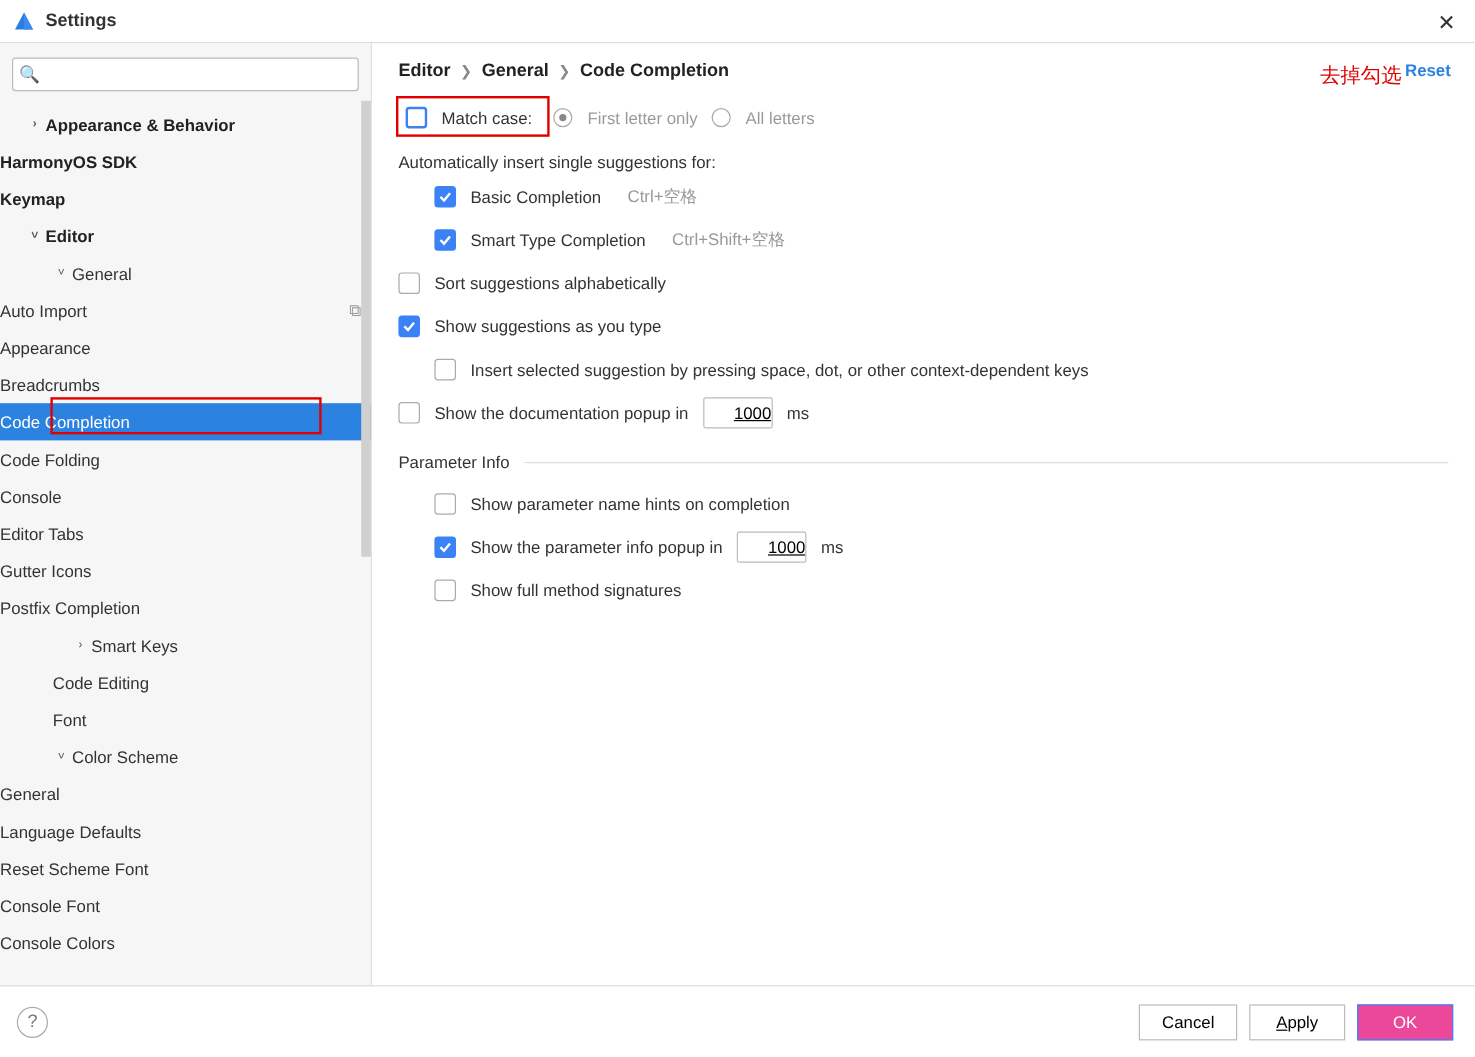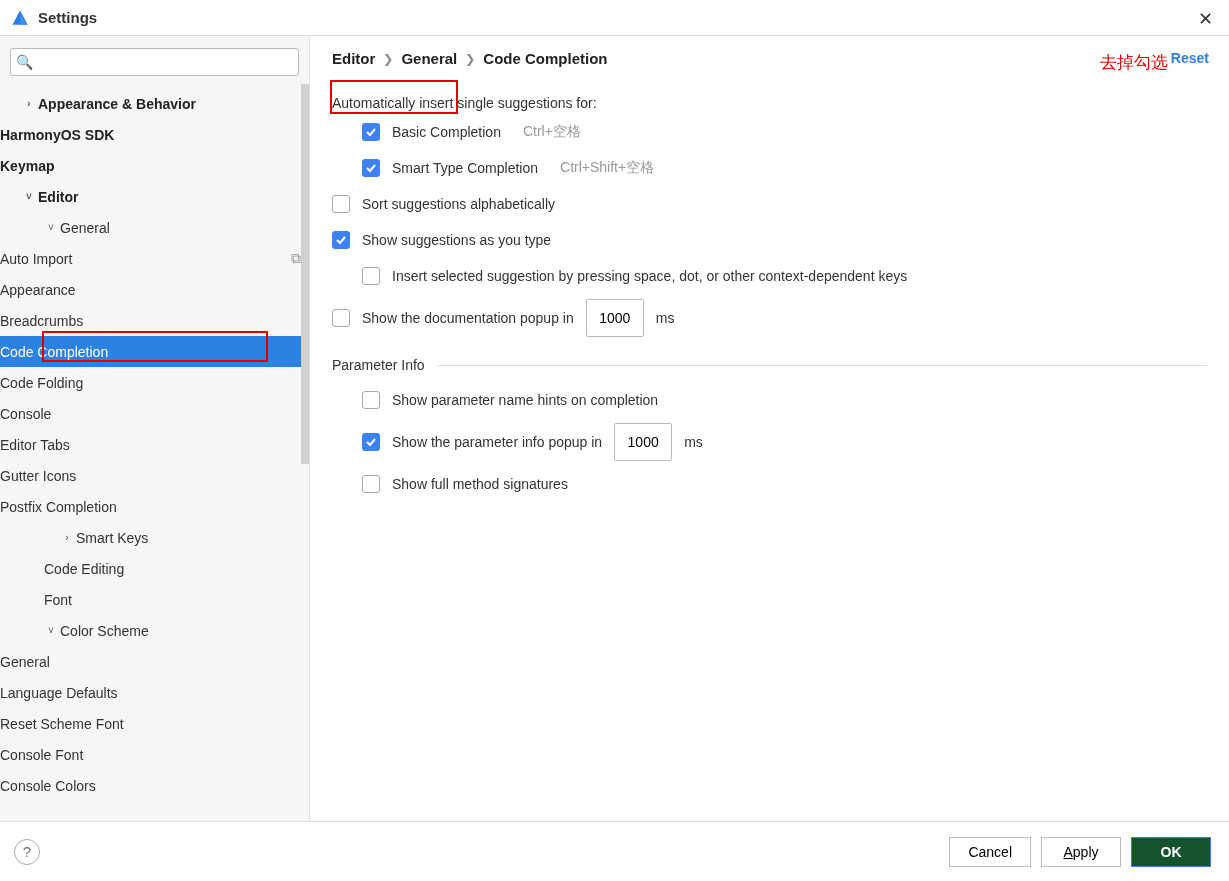--- a/index.html
+++ b/index.html
@@ -198,25 +198,26 @@
     display: inline-flex; align-items:center; justify-content:center;
     flex: 0 0 16px;
   }
   .radio.on::after {
     content:""; width:6px; height:6px; border-radius:50%; background:#888;
   }
   .muted { color: #9a9a9a; }
   .shortcut { color: #999; margin-left: 10px; text-align: right; }
 
   .text-input-small {
-    width: 58px; height: 38px;
+    width: 58px; height: 26px;
     border: 1px solid #bbb;
     border-radius: 2px;
-    text-align: center;
-    font-size: 14px;
+    text-align: right;
+    font-size: 14px;
+    text-decoration: underline;
   }
 
   .section-title-row {
     display: flex;
     align-items: center;
     gap: 12px;
     margin: 20px 0 14px 0;
   }
   .section-title-row .line {
     flex: 1 1 auto;
@@ -257,24 +258,24 @@
   .btn {
     height: 30px;
     min-width: 80px;
     padding: 0 18px;
     border: 1px solid #bbb;
     background: #fff;
     font-size: 14px;
     cursor: pointer;
   }
   .btn.primary {
-    background: #14532d;
+    background: #ec4899;
     border-color: #3b82f6;
     color: #fff;
-    font-weight: 700;
+    font-weight: 400;
   }
 </style>
 </head>
 <body>
 
 <div class="titlebar">
   <span class="logo">
     <svg viewBox="0 0 24 24">
         <polygon points="12,3 3,20 21,20" fill="#2a7de1"></polygon>
         <polygon points="12,3 12,20 21,20" fill="#3b8bf0"></polygon>
@@ -382,20 +383,28 @@
     </div>
 
     <span class="reset-link">Reset</span>
 
     <svg class="annotation-arrow" width="310" height="20" style="top:16px;">
       <line x1="0" y1="10" x2="300" y2="3" stroke="#e00000" stroke-width="1.5"></line>
       <polygon points="0,10 12,5 12,15" fill="#e00000"></polygon>
     </svg>
     <span class="annotation-text">去掉勾选</span>
 
+    <div class="row" style="margin-left:6px; margin-bottom:6px;">
+      <span class="checkbox-blue-outline"></span>
+      <span>Match case:</span>
+      <span class="radio on" style="margin-left:6px;"></span>
+      <span class="muted">First letter only</span>
+      <span class="radio"></span>
+      <span class="muted">All letters</span>
+    </div>
 
     <div class="row" style="margin-bottom:8px;align-items:flex-end;">
       <span>Automatically insert single suggestions for:</span>
     </div>
 
     <div class="row indent1">
       <span class="checkbox-blue">
         <svg viewBox="0 0 12 12">
             <polyline points="2,6 5,9 10,3" fill="none" stroke="#fff" stroke-width="2"></polyline>
           </svg>

